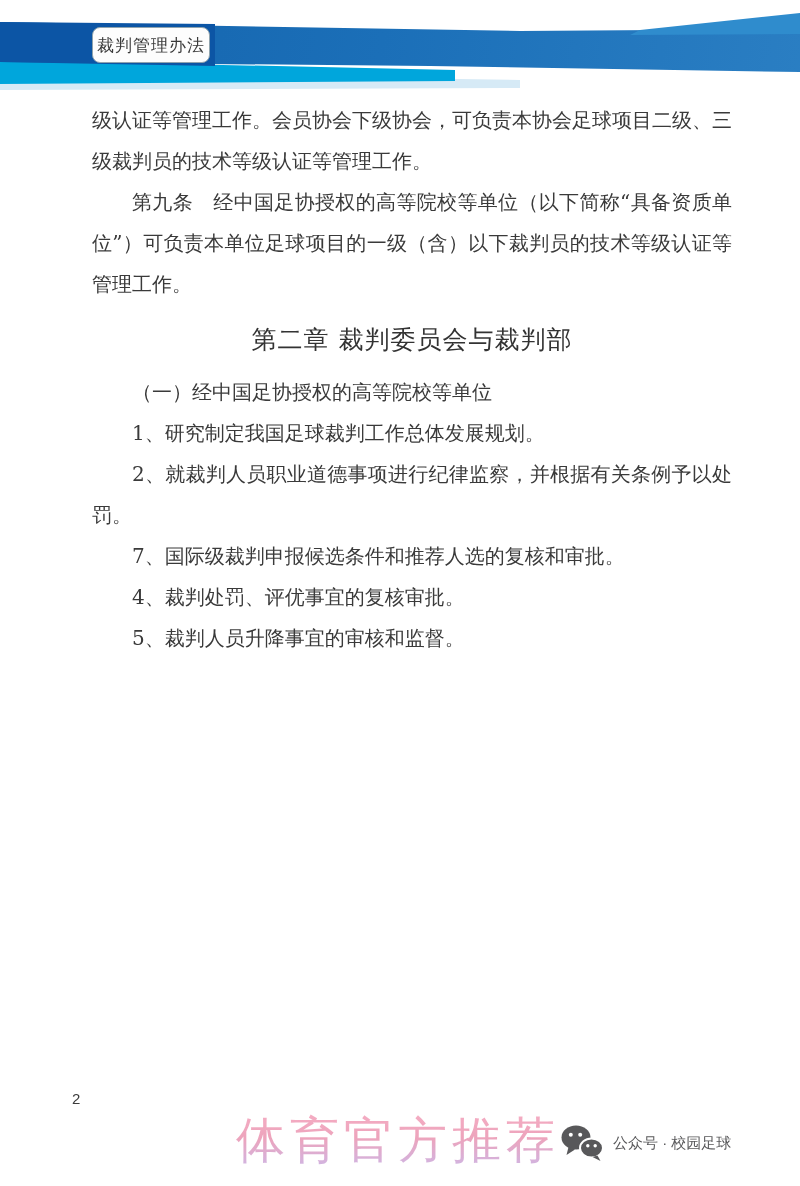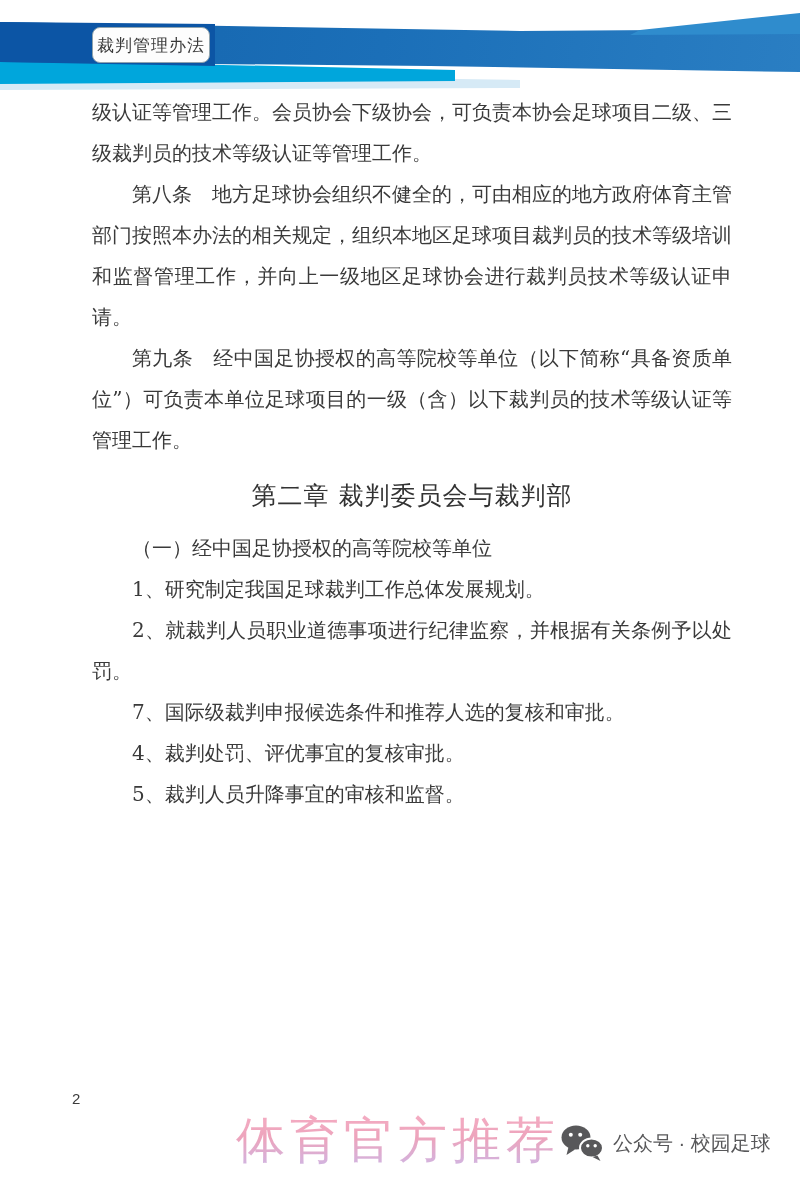--- a/index.html
+++ b/index.html
@@ -40,21 +40,21 @@
     background: #fdfdfd;
     border: 1px solid #8fa3ad;
     border-radius: 8px;
     box-sizing: border-box;
     display: flex; align-items: center; justify-content: center;
     font-size: 17px; color: #3a3a3a; letter-spacing: 1px;
   }
 
   
   main {
-    position: absolute; left: 92px; top: 92px; width: 640px;
+    position: absolute; left: 92px; top: 100px; width: 640px;
     font-size: 20px; line-height: 41px;
     color: #3a3a3a;
     text-align: justify;
   }
   main p { margin: 0; }
   .cont { text-indent: 0; }
   .para { text-indent: 2em; }
   .chapter {
     margin: 14px 0 12px 0;
     text-align: center; text-indent: 0;
@@ -73,21 +73,21 @@
     font-size: 49px; letter-spacing: 5px;
     font-family: "DejaVu Serif", serif;
     background: linear-gradient(180deg, #f6aec4 0%, #eda4bc 45%, #c9b9ec 100%);
     -webkit-background-clip: text; background-clip: text;
     color: transparent;
     white-space: nowrap;
   }
   .wechat {
     position: absolute; left: 560px; top: 1124px;
     display: flex; align-items: center; gap: 9px;
-    color: #58585a; font-size: 20px;
+    color: #58585a; font-size: 15px;
     font-family: "Liberation Sans", sans-serif;
     white-space: nowrap;
   }
   .wechat svg { display: block; }
 </style>
 </head>
 <body>
 
 <header class="header">
   <div class="layer band-pale"></div>
@@ -95,21 +95,20 @@
   <div class="layer band-main"></div>
   <div class="layer band-streak"></div>
   <div class="layer band-dark"></div>
   <div class="badge">
     <span>裁判管理办法</span>
   </div>
 </header>
 
 <main>
   <p class="cont">级认证等管理工作。会员协会下级协会，可负责本协会足球项目二级、三级裁判员的技术等级认证等管理工作。</p>
-  <p class="para">第八条　地方足球协会组织不健全的，可由相应的地方政府体育主管部门按照本办法的相关规定，组织本地区足球项目裁判员的技术等级培训和监督管理工作，并向上一级地区足球协会进行裁判员技术等级认证申请。</p>
   <p class="para">第九条　经中国足协授权的高等院校等单位（以下简称“具备资质单位”）可负责本单位足球项目的一级（含）以下裁判员的技术等级认证等管理工作。</p>
   <h2 class="chapter">第二章 裁判委员会与裁判部</h2>
   <p class="para">（一）经中国足协授权的高等院校等单位</p>
   <p class="para">1、研究制定我国足球裁判工作总体发展规划。</p>
   <p class="para">2、就裁判人员职业道德事项进行纪律监察，并根据有关条例予以处罚。</p>
   <p class="para">7、国际级裁判申报候选条件和推荐人选的复核和审批。</p>
   <p class="para">4、裁判处罚、评优事宜的复核审批。</p>
   <p class="para">5、裁判人员升降事宜的审核和监督。</p>
 </main>
 

